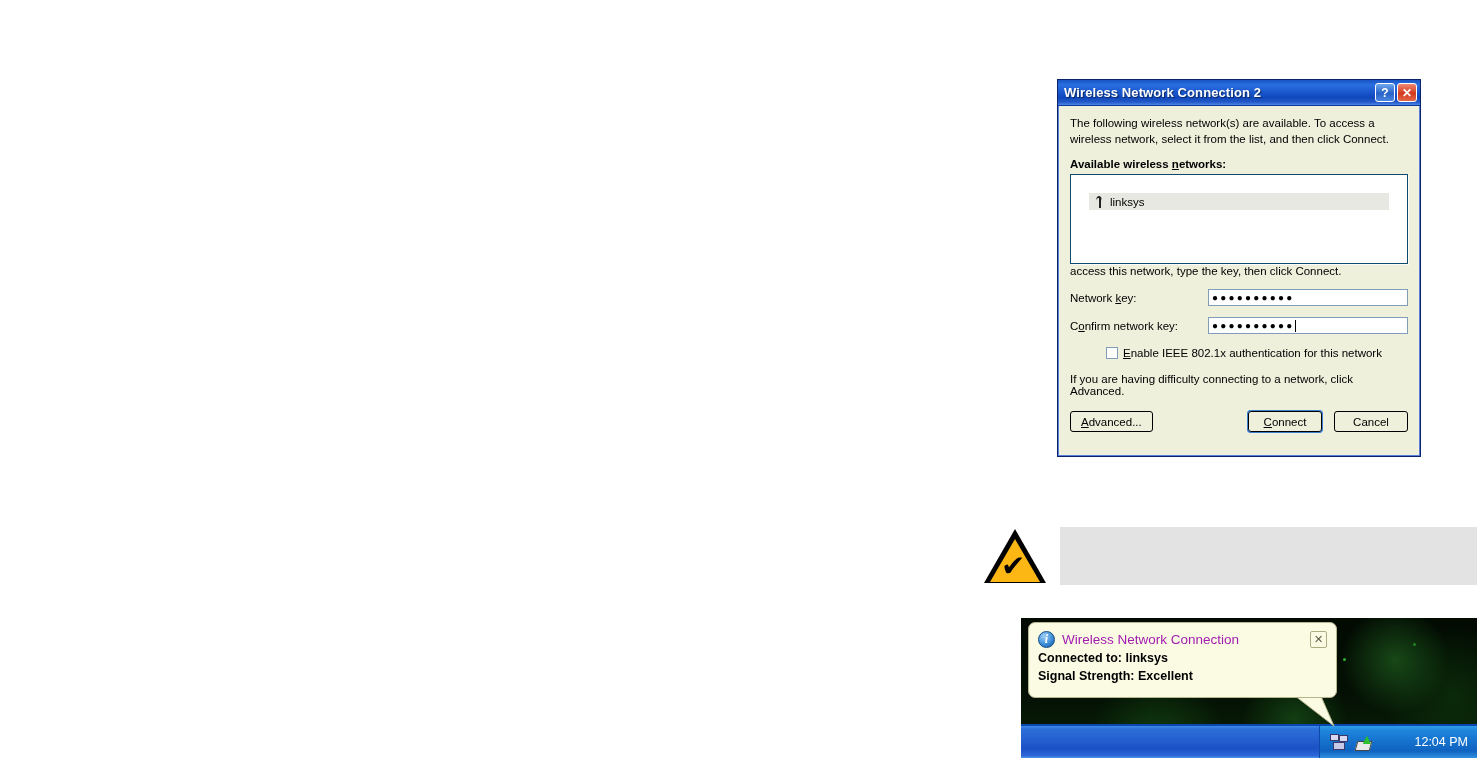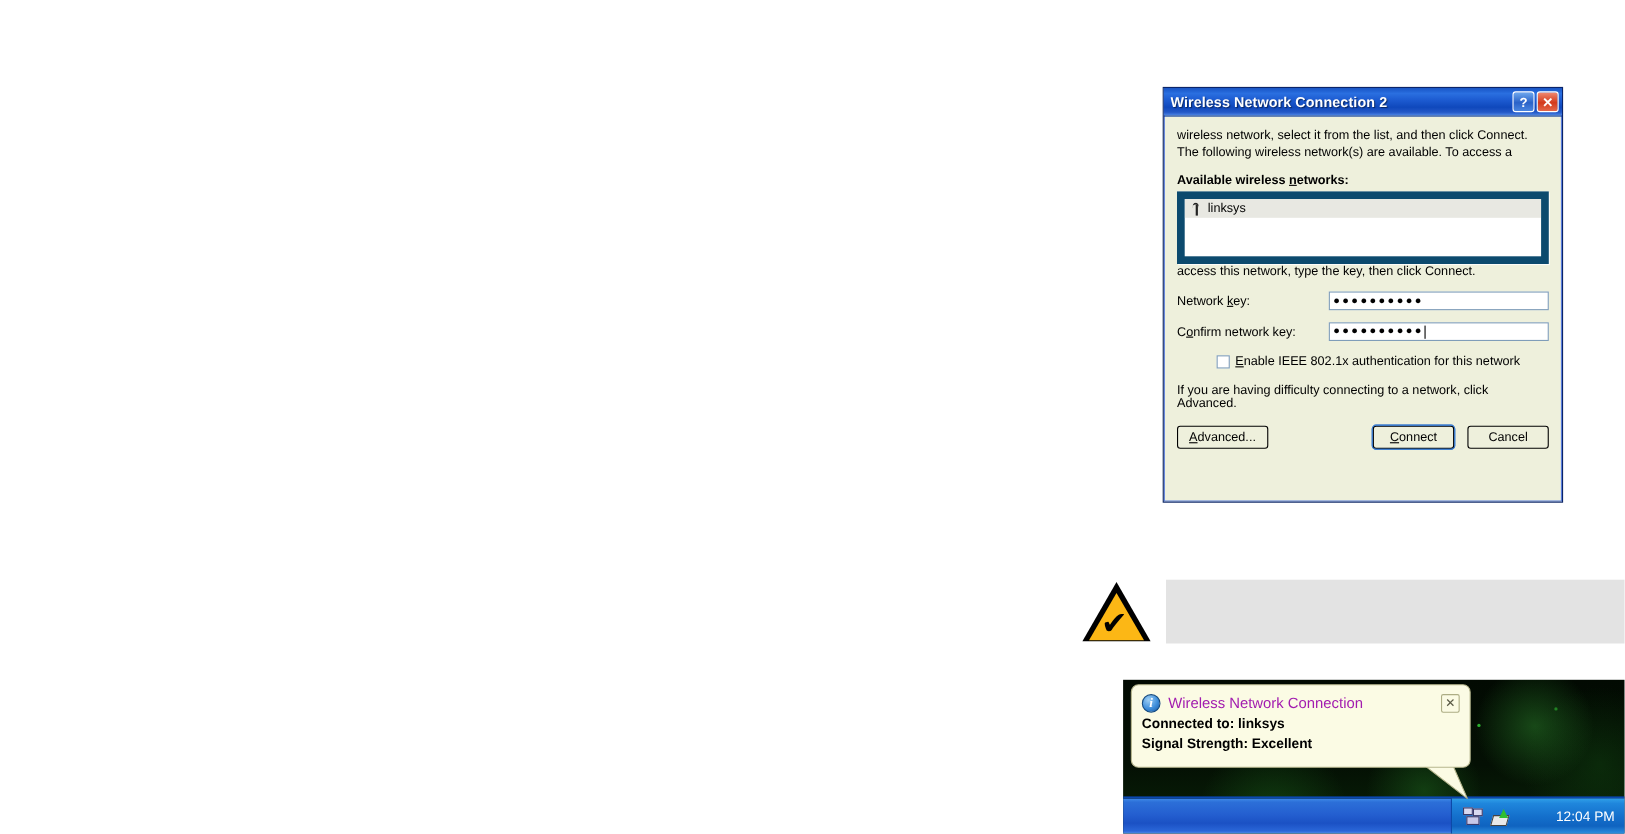--- a/index.html
+++ b/index.html
@@ -90,23 +90,23 @@
   .dlg-label {
     margin: 12px 0 4px 0;
     font-size: 11.5px;
     font-weight: bold;
   }
   .u { text-decoration: underline; }
 
   .net-list {
     height: 52px;
     background: #ffffff;
-    border: 7px solid #0c4a6e;
+    border: 1px solid #0c4a6e;
     box-shadow: 1px 1px 0 rgba(255,255,255,0.8);
-    padding: 0;
+    padding: 18px;
     overflow: hidden;
   }
   .net-item {
     display: flex;
     align-items: center;
     gap: 6px;
     height: 17px;
     padding: 0 4px 0 6px;
     background: #e8e8e2;
     font-size: 11.5px;
@@ -440,22 +440,22 @@
   <div class="xp-titlebar">
     <div class="xp-title">Wireless Network Connection 2</div>
     <div class="titlebar-buttons">
       <div class="tb-btn tb-help">?</div>
       <div class="tb-btn tb-close">✕</div>
     </div>
   </div>
 
   <div class="dlg-body">
 
+    <p class="dlg-text">The following wireless network(s) are available. To access a</p>
     <p class="dlg-text">wireless network, select it from the list, and then click Connect.</p>
-    <p class="dlg-text">The following wireless network(s) are available. To access a</p>
 
     <div class="dlg-label"><span>Available wireless </span><span class="u">n</span><span>etworks:</span></div>
 
     <div class="net-list">
       <div class="net-item">
         <span class="ap-icon"></span>
         <span>linksys</span>
       </div>
     </div>
 

